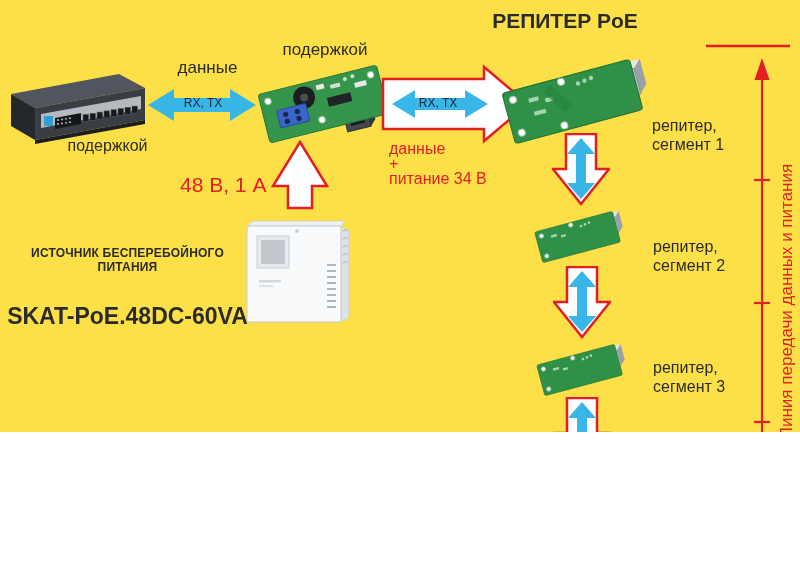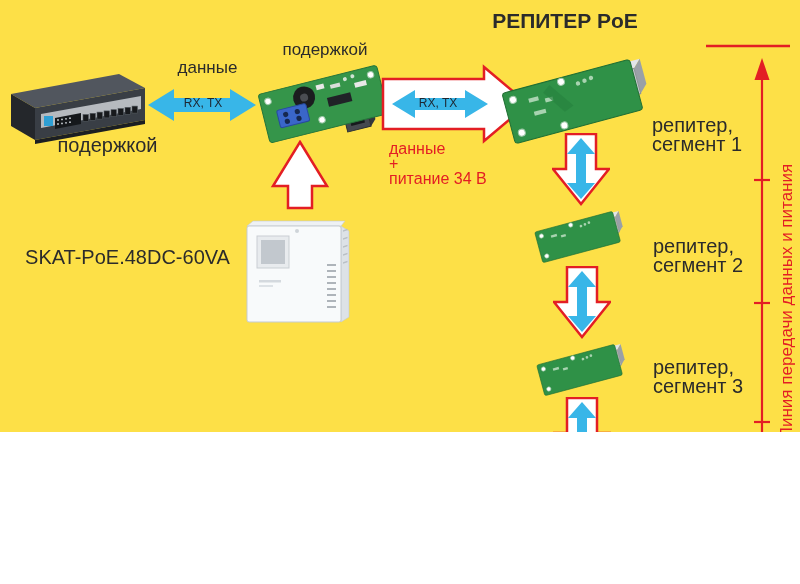--- a/index.html
+++ b/index.html
@@ -1,25 +1,25 @@
 <!DOCTYPE html>
 <html><head>
 <meta charset="utf-8">
 <style>
   html,body{margin:0;padding:0;background:#fff;}
   .canvas{position:relative;width:800px;height:432px;background:#fde047;overflow:hidden;
           font-family:"Liberation Sans",sans-serif;color:#222;}
   .abs{position:absolute;}
-  .lbl{font-size:20px;line-height:19px;color:#2b2b2b;}
+  .lbl{font-size:16px;line-height:19px;color:#2b2b2b;}
   .center{text-align:center;}
   .title{font-size:21px;font-weight:bold;color:#2b2b2b;}
   .red{color:#e31e24;}
   .rxtx{font-size:12px;color:#1d2732;}
   .psu-cap{font-size:12px;font-weight:bold;letter-spacing:.2px;color:#2b2b2b;}
-  .psu-model{font-size:20px;font-weight:normal;color:#2b2b2b;}
+  .psu-model{font-size:23px;font-weight:bold;color:#2b2b2b;margin-top:29px;}
   .power-lbl{font-size:21px;}
   .measure-lbl{font-size:17px;white-space:nowrap;}
   svg{display:block;}
 </style>
 </head>
 <body>
 
 <div class="canvas">
 
   <div class="abs title center" style="left:455px;top:9px;width:220px;">РЕПИТЕР PoE</div>
@@ -116,20 +116,21 @@
     <div>данные</div>
     <div>+</div>
     <div>питание 34 В</div>
   </div>
 
   <div class="abs" style="left:270px;top:140px;">
     <svg width="60" height="70" viewBox="0 0 60 70">
       <polygon points="30,2 57,46 42,46 42,68 18,68 18,46 3,46" fill="#ffffff" stroke="#e31e24" stroke-width="2.5"></polygon>
     </svg>
   </div>
+  <div class="abs red power-lbl" style="left:180px;top:173px;">48 В, 1 А</div>
 
   <div class="abs" style="left:245px;top:218px;">
     <svg width="110" height="108" viewBox="0 0 110 108">
       <polygon points="2,8 8,3 100,3 96,8" fill="#eef1f4" stroke="#c5cbd1" stroke-width="0.6"></polygon>
       <polygon points="96,8 104,13 104,99 96,104" fill="#dde2e7" stroke="#c5cbd1" stroke-width="0.6"></polygon>
       <rect x="2" y="8" width="94" height="96" rx="2" fill="#f8fafb" stroke="#c5cbd1"></rect>
       <rect x="12" y="18" width="32" height="32" fill="#e8ebee" stroke="#c9ced3"></rect>
       <rect x="16" y="22" width="24" height="24" fill="#c2c8ce"></rect>
       <circle cx="52" cy="13" r="2" fill="#cfd4d9"></circle>
       <rect x="14" y="62" width="22" height="2.5" fill="#d4d9de"></rect>
@@ -147,20 +148,21 @@
       <g fill="#b9bfc5">
         <rect x="98" y="44" width="4.5" height="1.6" transform="skewY(-18)"></rect>
         <rect x="98" y="52" width="4.5" height="1.6" transform="skewY(-18)"></rect>
         <rect x="98" y="60" width="4.5" height="1.6" transform="skewY(-18)"></rect>
         <rect x="98" y="68" width="4.5" height="1.6" transform="skewY(-18)"></rect>
         <rect x="98" y="76" width="4.5" height="1.6" transform="skewY(-18)"></rect>
       </g>
     </svg>
   </div>
   <div class="abs center" style="left:5px;top:246px;width:245px;">
+    <div class="psu-cap">ИСТОЧНИК БЕСПЕРЕБОЙНОГО ПИТАНИЯ</div>
     <div class="psu-model">SKAT-PoE.48DC-60VA</div>
   </div>
 
   <div class="abs" style="left:496px;top:44px;">
     <svg width="164" height="110" viewBox="0 0 164 110">
       <g transform="rotate(-15 82 55)">
         <g transform="translate(80,54)">
           <polygon points="0,0 8,-8 38,-8 30,0" fill="#e2e5e9"></polygon>
           <polygon points="30,0 38,-8 38,18 30,26" fill="#9aa0a7"></polygon>
           <rect x="0" y="0" width="30" height="26" fill="#c6cad0" stroke="#8d9298"></rect>

